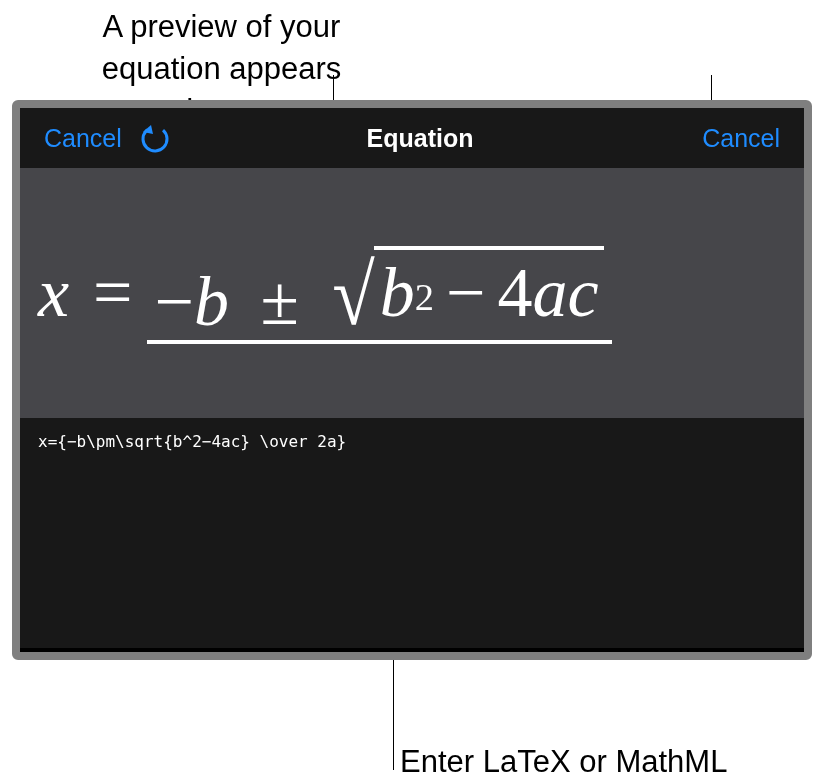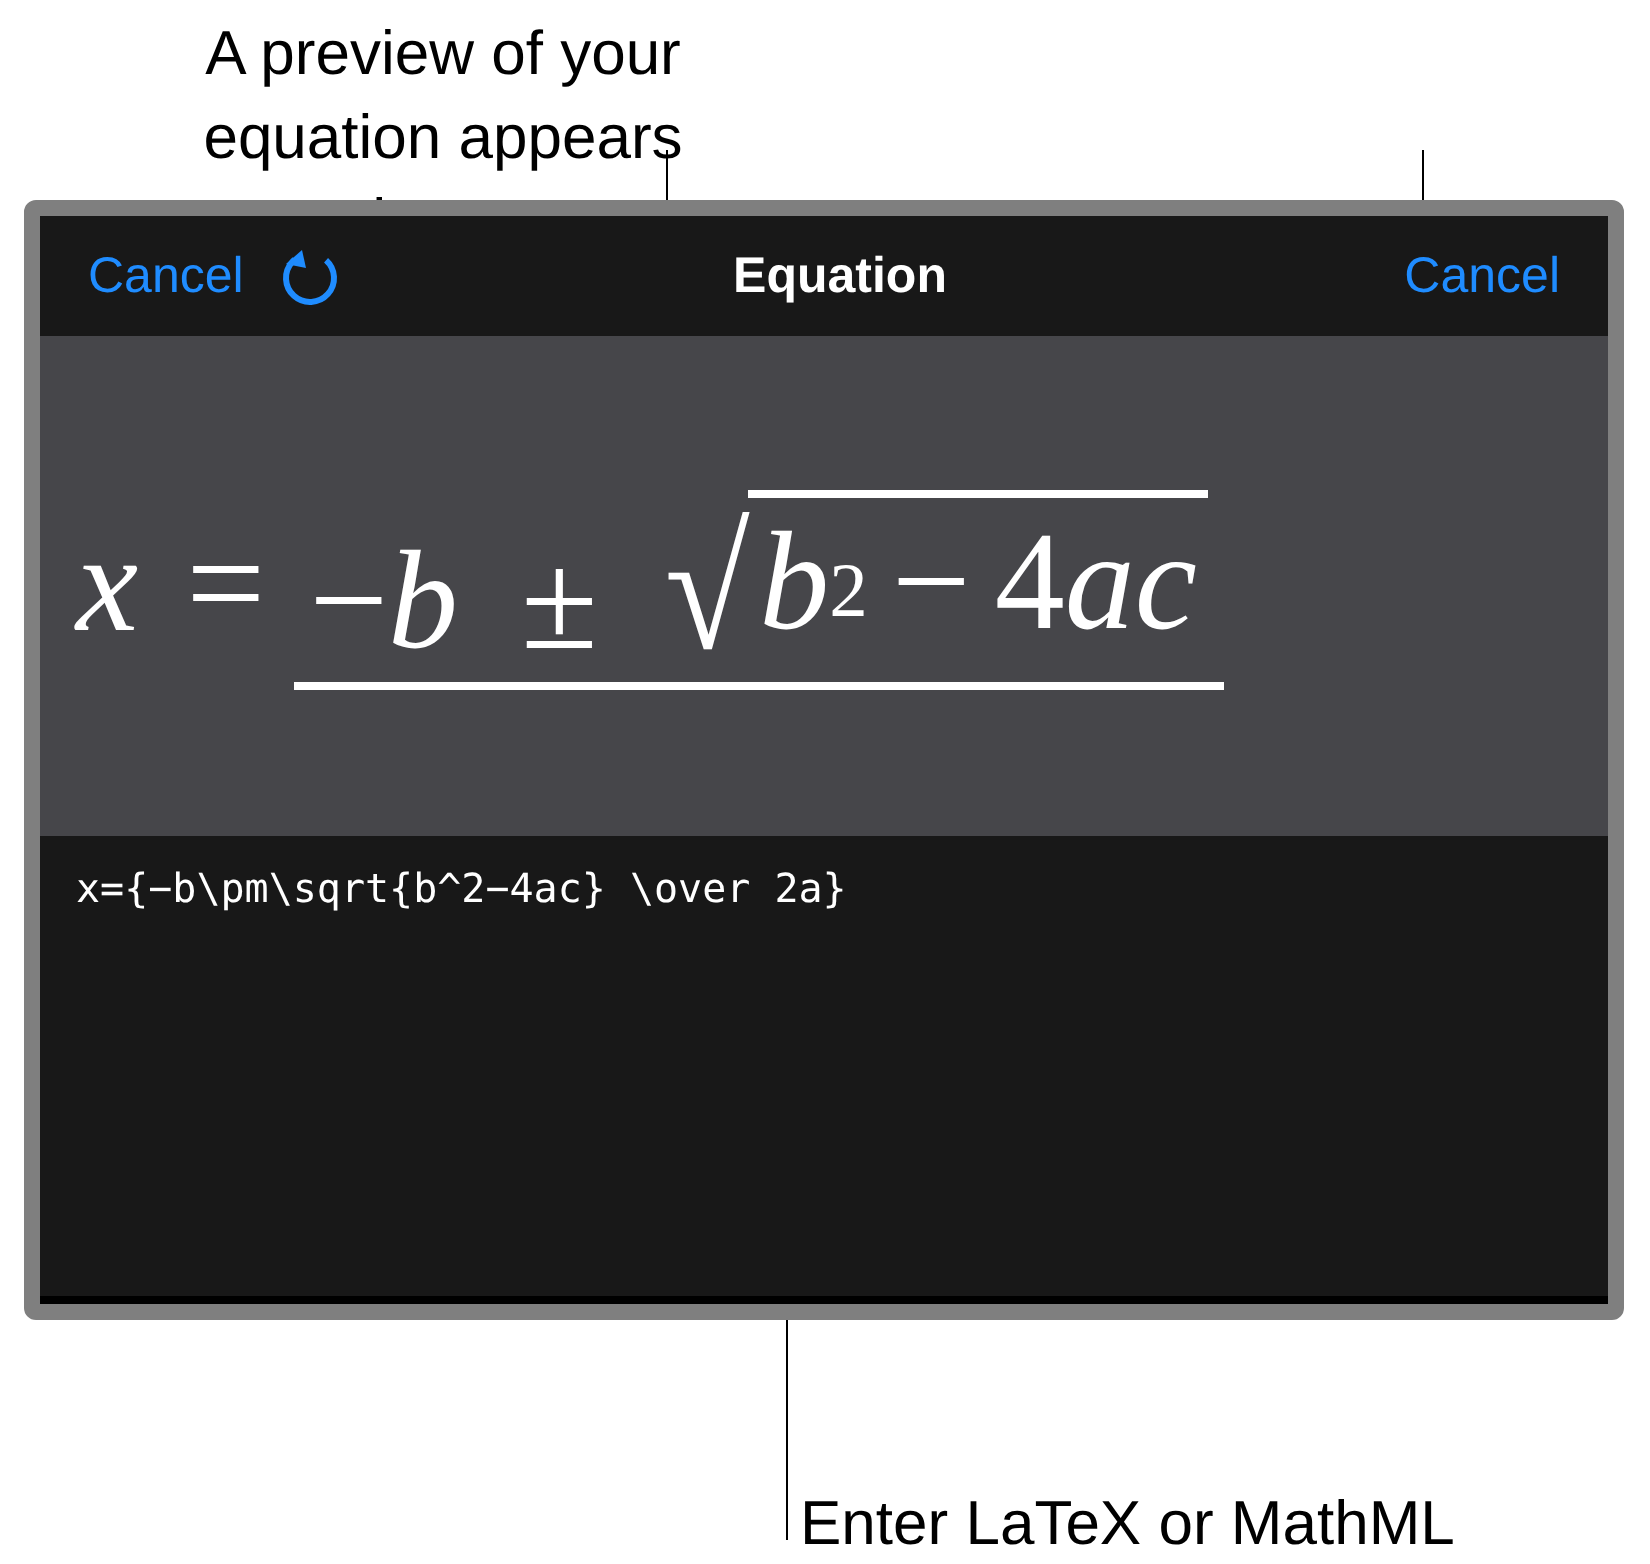--- a/index.html
+++ b/index.html
@@ -102,21 +102,21 @@
     align-items: baseline;
   }
   .sup { font-size: 0.55em; vertical-align: super; position: relative; top: -0.15em; }
   .pm { font-style: normal; margin: 0 14px; }
 
   
   .entry {
     padding: 14px 18px;
     color: #fff;
     font-family: "Menlo", "Consolas", monospace;
-    font-size: 20px;
+    font-size: 16px;
     background: #181818;
     min-height: 230px;
     white-space: pre-wrap;
     word-break: break-word;
   }
 
 </style>
 </head>
 <body>
 <div class="canvas">

